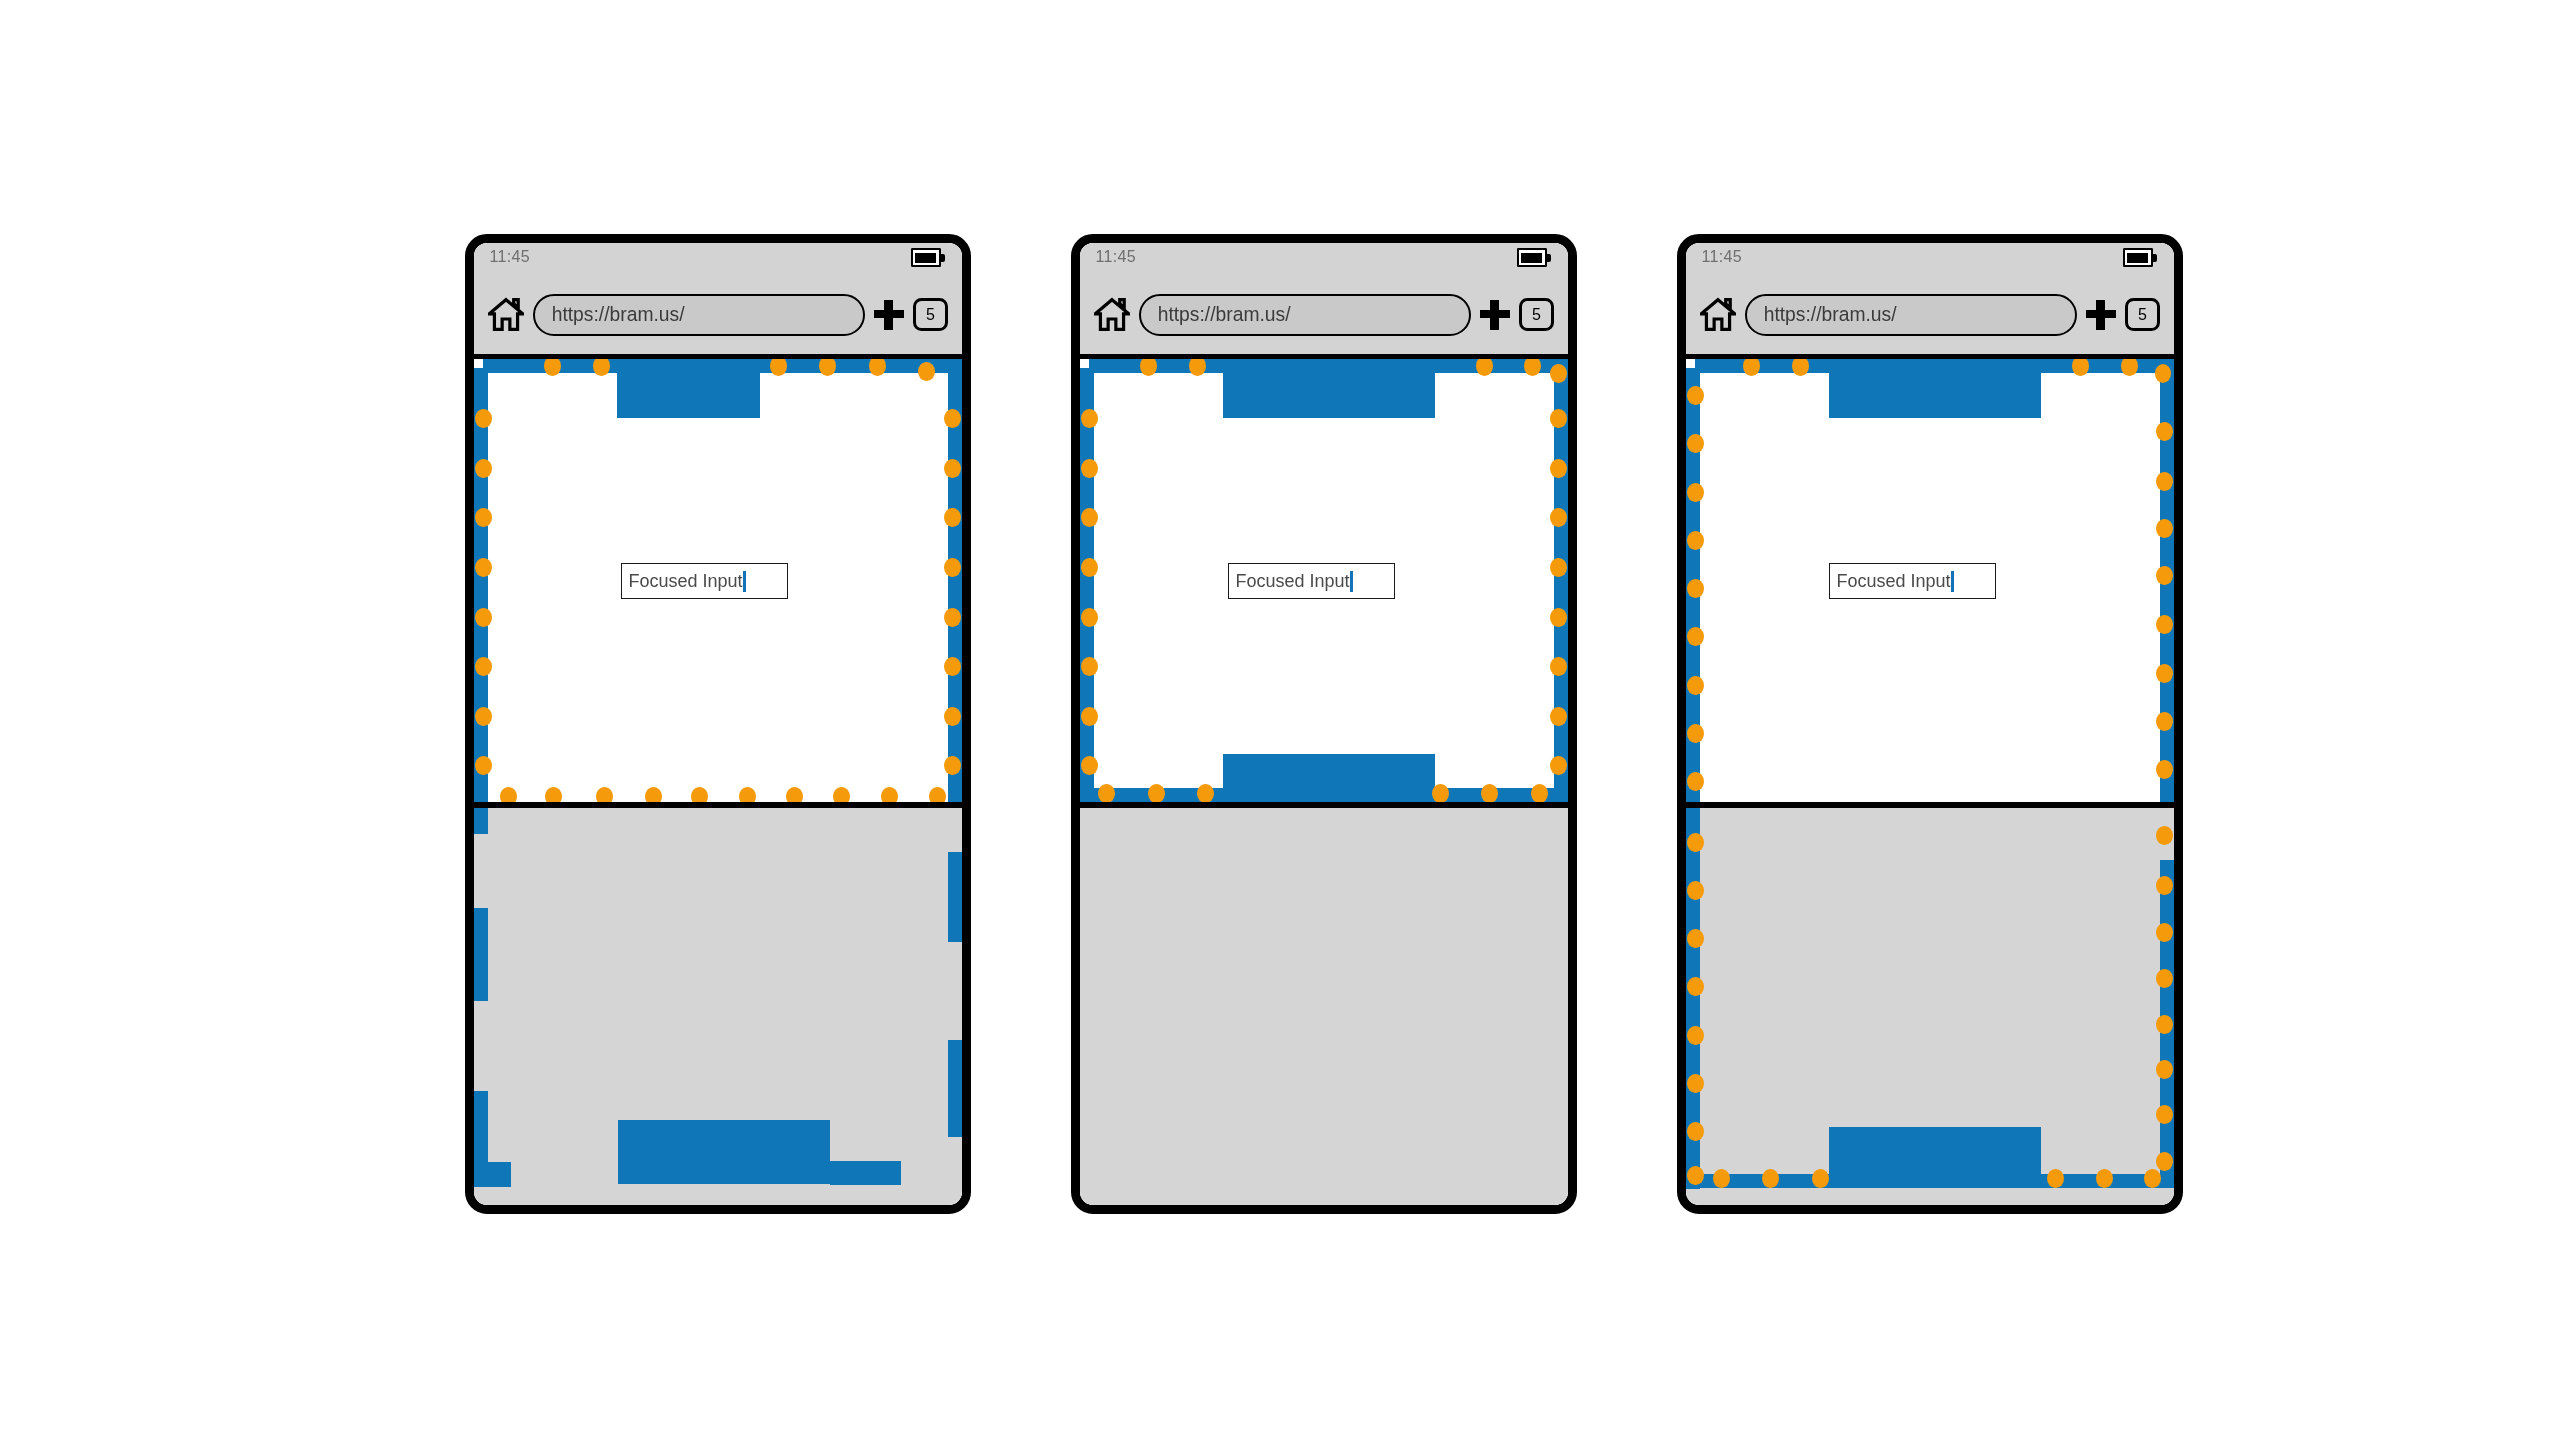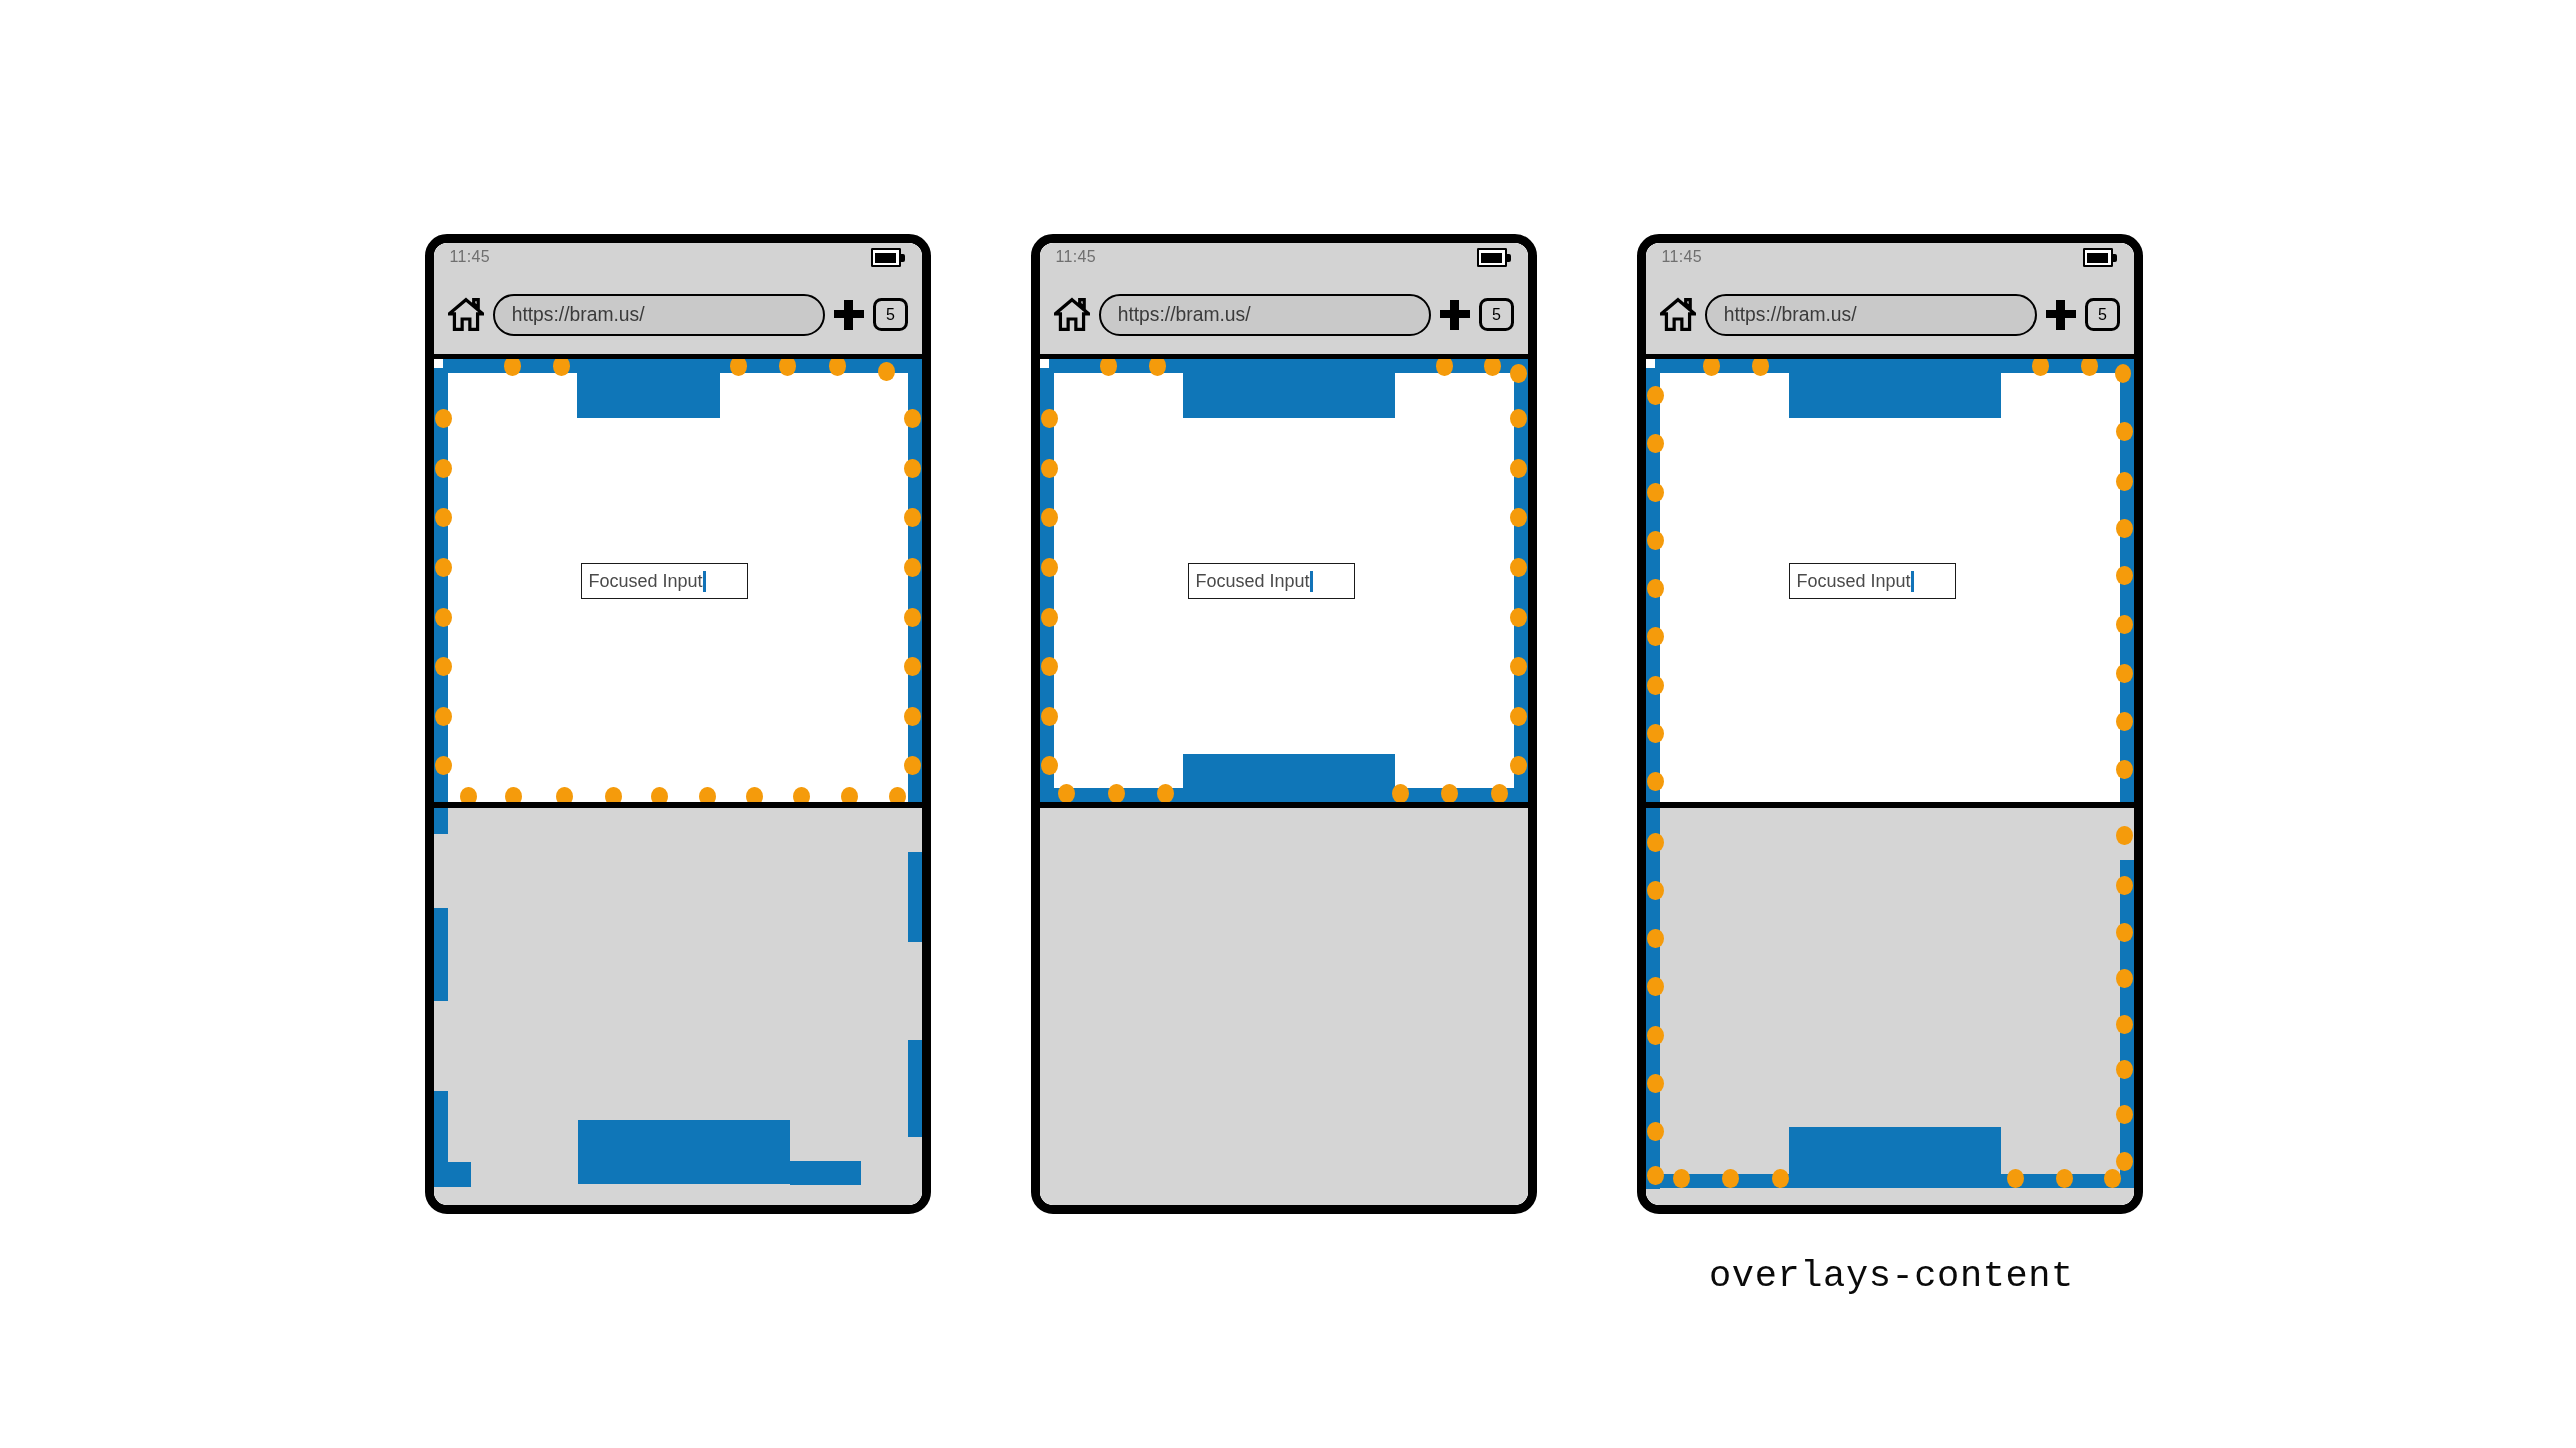--- a/index.html
+++ b/index.html
@@ -11,20 +11,21 @@
     width: 2576px;
     height: 1449px;
     position: relative;
     overflow: hidden;
     font-family: "Liberation Sans", sans-serif;
   }
 
   .stage {
     position: absolute;
     inset: 0;
+    margin-left: 40px;
   }
 
   
   .phone {
     position: absolute;
     width: 506px;
     height: 980px;
     border: 9px solid #000000;
     border-radius: 22px;
     box-sizing: border-box;
@@ -506,16 +507,15 @@
         <div class="dot" style="left:76px; top:361px;"></div>
         <div class="dot" style="left:126px; top:361px;"></div>
         <div class="dot" style="left:361px; top:361px;"></div>
         <div class="dot" style="left:410px; top:361px;"></div>
         <div class="dot" style="left:458px; top:361px;"></div>
       </div>
 
     </div>
   </div>
 
-  <div class="caption c3">overlays-content</div>
 
 </div>
 
 
 </body></html>

